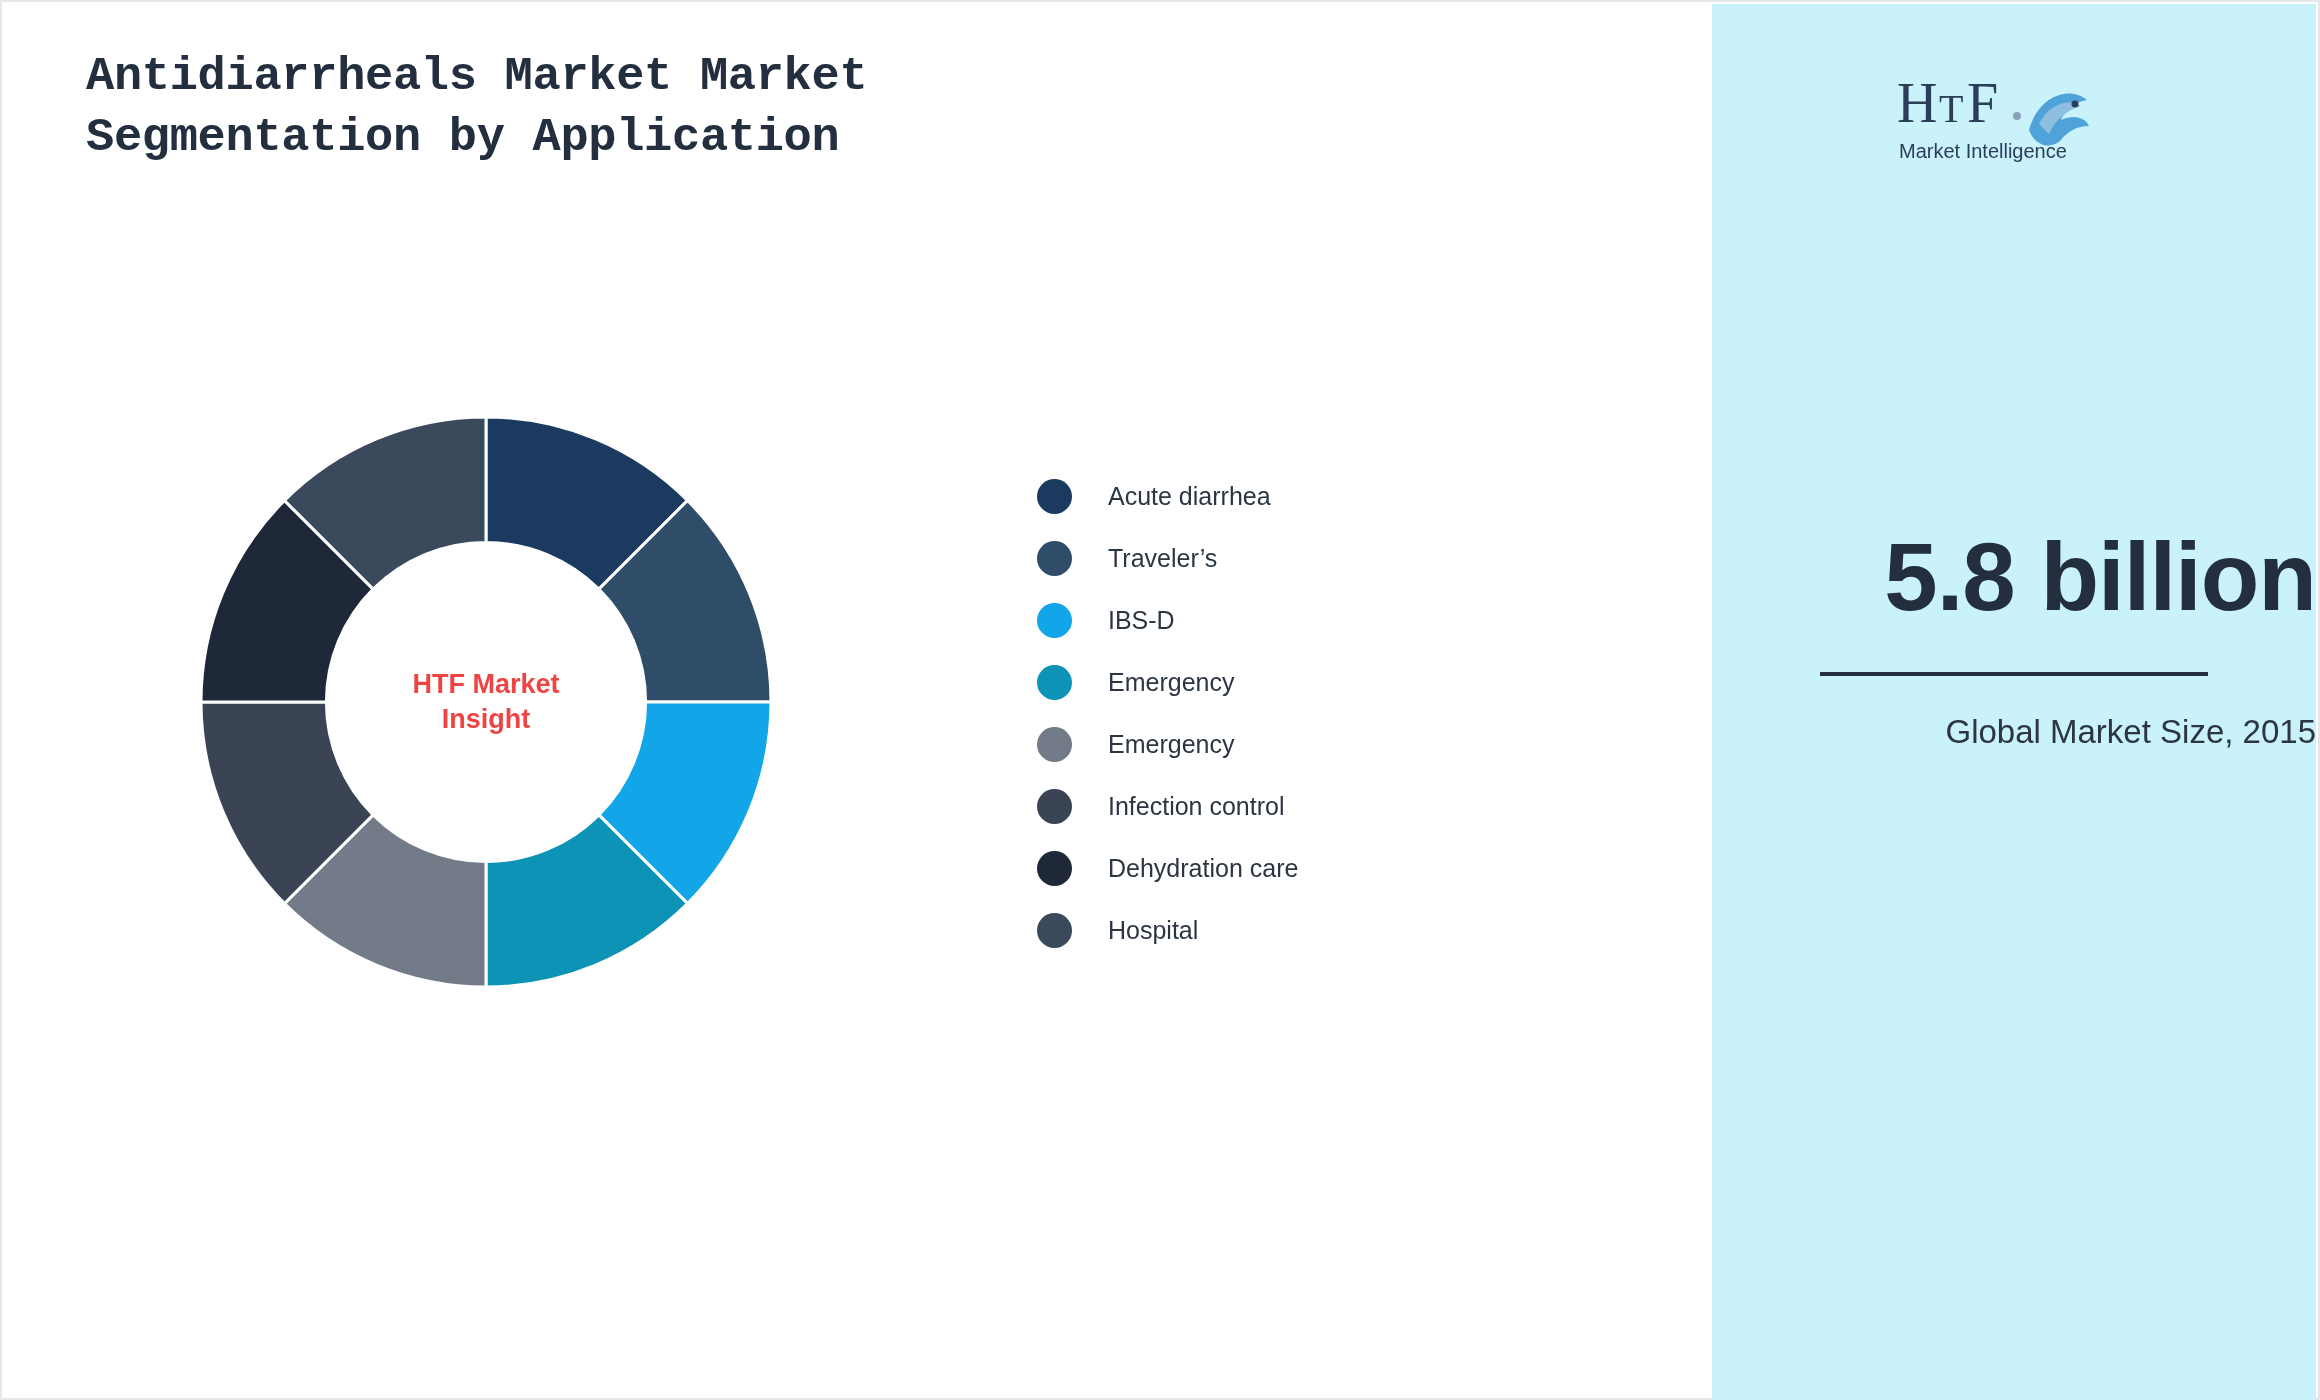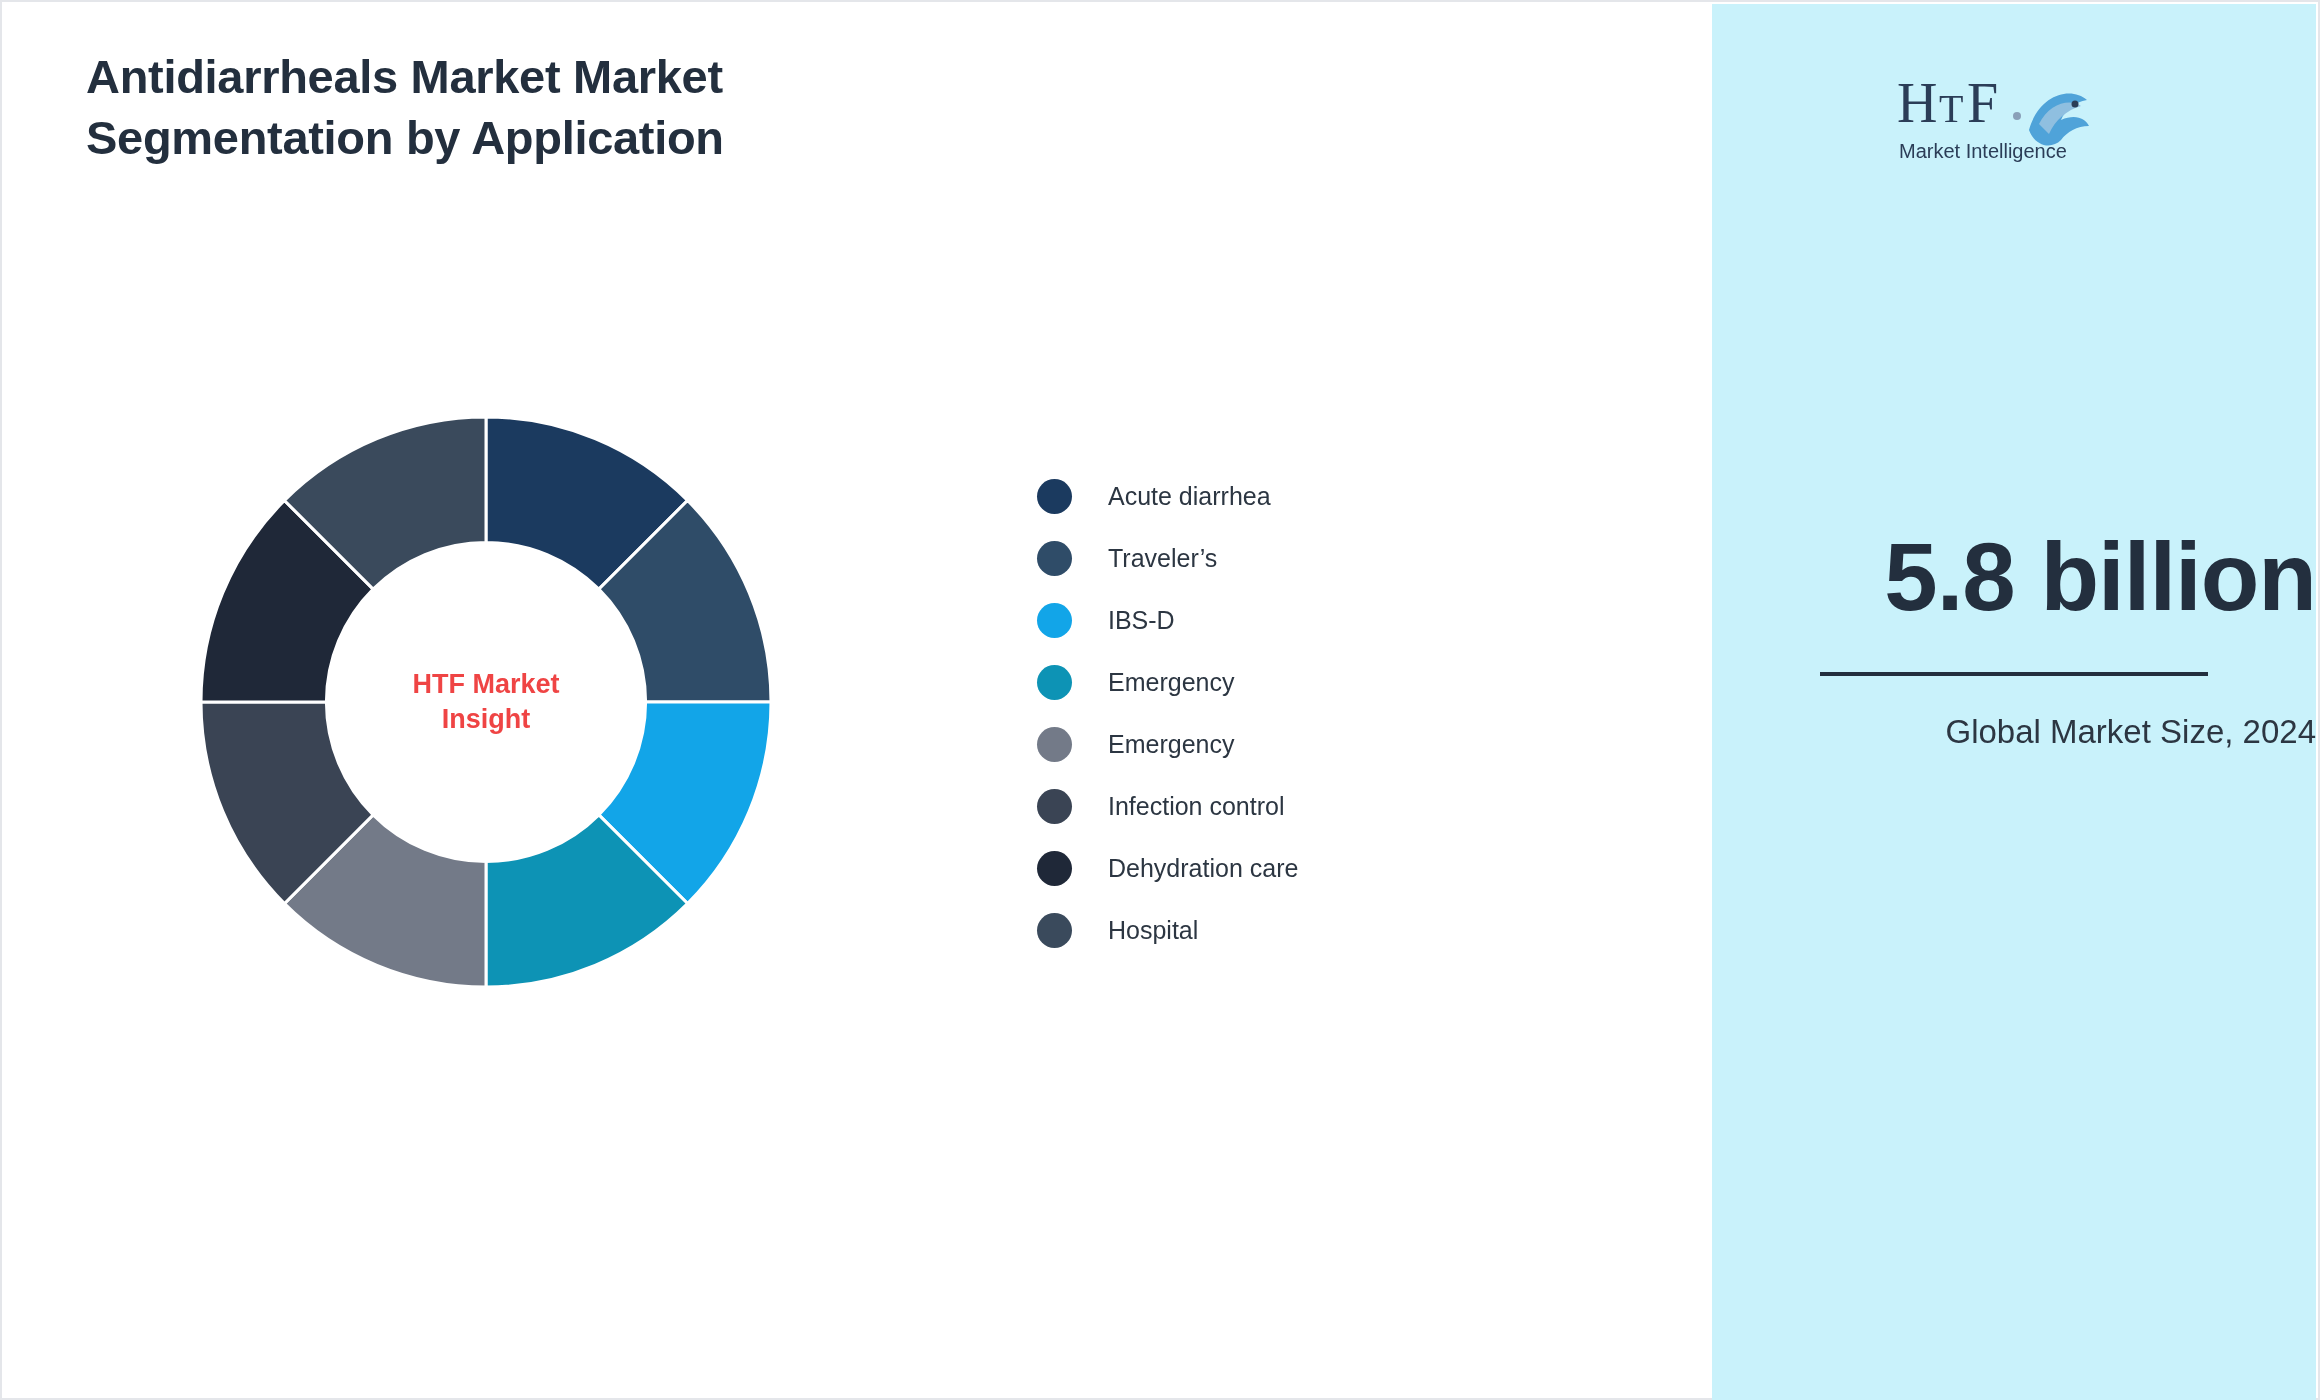--- a/index.html
+++ b/index.html
@@ -24,20 +24,21 @@
   }
   .page-title{
     position:absolute;
     left:84px;top:44px;
     width:900px;
     font-size:47px;
     line-height:1.30;
     font-weight:bold;
     color:#232f3e;
     letter-spacing:-0.3px;
+    font-family:Liberation Mono, monospace;
   }
   
   .chart-wrap{
     position:absolute;
     left:194px;top:410px;
     width:580px;height:580px;
   }
   .donut-svg{display:block;width:580px;height:580px;}
   .donut-center-label{
     position:absolute;
@@ -191,18 +192,18 @@
                  C162 86 146 82 140 66 Z" fill="#4fa3d9"></path>
         <path d="M150 60 C160 40 180 34 192 42 C178 46 166 56 160 70 Z" fill="#8fbfe0"></path>
         <circle cx="186" cy="40" r="3.5" fill="#2b3d57"></circle>
         <text x="10" y="94" font-family="Liberation Sans, sans-serif" font-size="20" fill="#2b3d57">Market Intelligence</text>
       </svg>
     </div>
 
     <div class="stat-block">
       <div class="stat-value">5.8 billion</div>
       <div class="stat-rule"></div>
-      <div class="stat-caption">Global Market Size, 2024</div>
+      <div class="stat-caption">Global Market Size, 2015</div>
     </div>
 
   </div>
 
 </div>
 
 </body></html>

